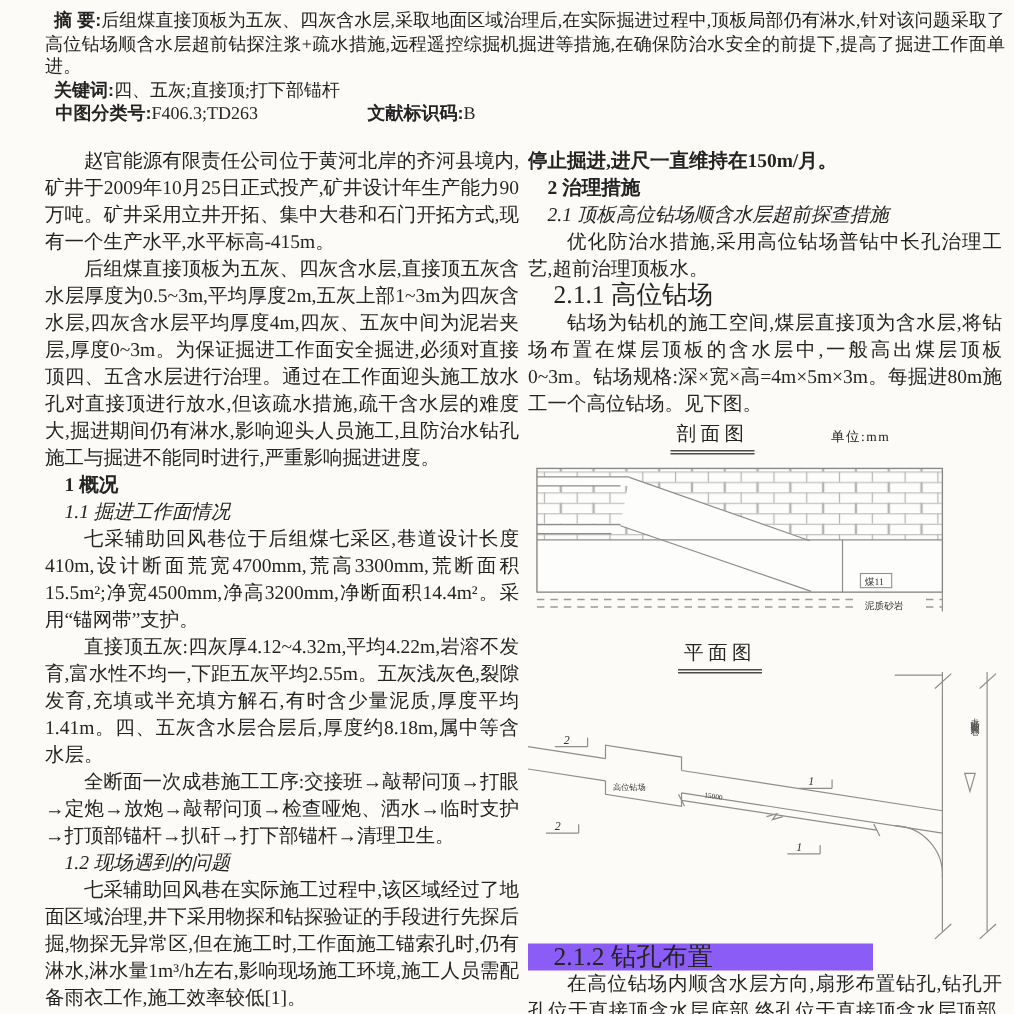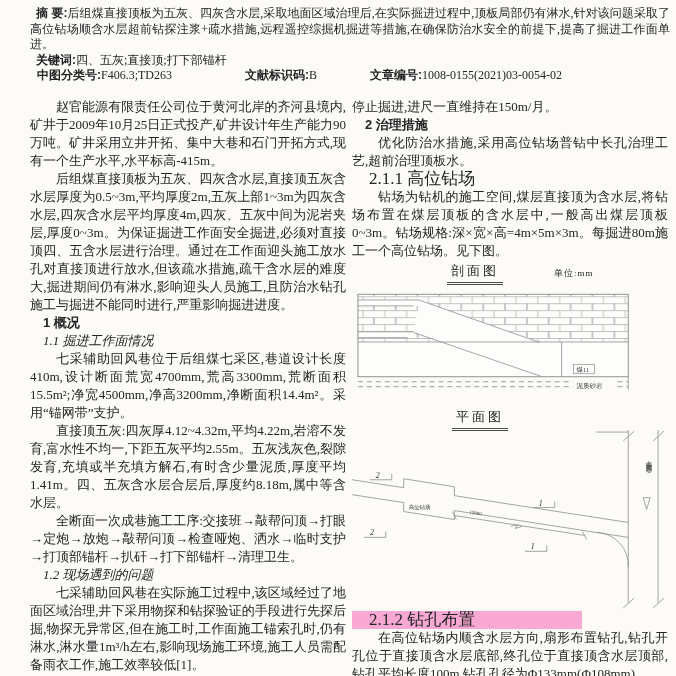--- a/index.html
+++ b/index.html
@@ -11,72 +11,72 @@
   .lab{font-weight:bold;font-family:"Liberation Sans","DejaVu Sans",sans-serif;}
   .absbody{text-indent:0.5em;}
   .kwline{text-indent:0.5em;}
   .metaline{display:flex;text-indent:0;padding-left:7px;}
   .metaline .m1{width:208px;}
   .metaline .m2{width:125px;}
   
   .cols{position:absolute;left:30px;top:98px;width:638px;display:flex;gap:6px;justify-content:flex-end;}
   .col{width:316px;height:578px;overflow:hidden;font-size:13px;line-height:18px;text-align:justify;}
   .col p{margin:0;text-indent:2em;}
-  .col p.noind{text-indent:0;}
+  .col p.noind{text-indent:0;font-weight:bold;}
   h3.hb{margin:0;font-size:13px;line-height:18px;font-weight:bold;text-indent:1em;
-        font-family:Liberation Sans, sans-serif;}
+        font-family:Liberation Serif, serif;}
   h4.hk{margin:0;font-size:13px;line-height:18px;font-weight:normal;font-style:italic;text-indent:1em;}
   h4.hp{margin:0;font-size:17px;line-height:18px;font-weight:normal;text-indent:1em;}
   
   .figrow{position:relative;height:20px;margin-top:2px;}
   .figtitle{position:absolute;left:95px;top:0;font-size:13px;letter-spacing:3px;
             padding:0 4px 2px;border-bottom:3px double #4a4a4a;}
   .unit{position:absolute;left:202px;top:2px;font-size:9px;letter-spacing:1px;}
   svg{display:block;}
   .figsec{width:316px;height:112px;}
   .planrow{margin-top:14px;}
   .planwrap{position:relative;width:316px;height:183px;}
   .figplan{width:316px;height:183px;}
   .vlabel{position:absolute;left:288px;top:28px;writing-mode:vertical-rl;
           font-size:6px;letter-spacing:1px;color:#555;}
-  .h212{margin-top:-22px;width:230px;position:relative;background:#f9a8d4;}
+  .h212{margin-top:-22px;width:230px;position:relative;background:#8b5cf6;}
   .figtext{fill:#333;font-family:"Liberation Serif","DejaVu Serif",serif;}
 </style>
 </head>
 <body>
 
 <div class="page">
 
   <div class="abstract">
     <p class="absbody"><span class="lab">摘  要:</span><span>后组煤直接顶板为五灰、四灰含水层,采取地面区域治理后,在实际掘进过程中,顶板局部仍有淋水,针对该问题采取了高位钻场顺含水层超前钻探注浆+疏水措施,远程遥控综掘机掘进等措施,在确保防治水安全的前提下,提高了掘进工作面单进。</span></p>
     <p class="kwline"><span class="lab">关键词:</span><span>四、五灰;直接顶;打下部锚杆</span></p>
     <p class="metaline">
       <span class="m1"><span class="lab">中图分类号:</span><span>F406.3;TD263</span></span>
       <span class="m2"><span class="lab">文献标识码:</span><span>B</span></span>
-      <span class="m3"><span class="lab">文章编号:</span><span>1008-0155(2021)03-0054-02</span></span>
     </p>
   </div>
 
   <div class="cols">
 
     <div class="col">
       <p>赵官能源有限责任公司位于黄河北岸的齐河县境内,矿井于2009年10月25日正式投产,矿井设计年生产能力90万吨。矿井采用立井开拓、集中大巷和石门开拓方式,现有一个生产水平,水平标高-415m。</p>
       <p>后组煤直接顶板为五灰、四灰含水层,直接顶五灰含水层厚度为0.5~3m,平均厚度2m,五灰上部1~3m为四灰含水层,四灰含水层平均厚度4m,四灰、五灰中间为泥岩夹层,厚度0~3m。为保证掘进工作面安全掘进,必须对直接顶四、五含水层进行治理。通过在工作面迎头施工放水孔对直接顶进行放水,但该疏水措施,疏干含水层的难度大,掘进期间仍有淋水,影响迎头人员施工,且防治水钻孔施工与掘进不能同时进行,严重影响掘进进度。</p>
       <h3 class="hb">1 概况</h3>
       <h4 class="hk">1.1 掘进工作面情况</h4>
       <p>七采辅助回风巷位于后组煤七采区,巷道设计长度410m,设计断面荒宽4700mm,荒高3300mm,荒断面积15.5m²;净宽4500mm,净高3200mm,净断面积14.4m²。采用“锚网带”支护。</p>
       <p>直接顶五灰:四灰厚4.12~4.32m,平均4.22m,岩溶不发育,富水性不均一,下距五灰平均2.55m。五灰浅灰色,裂隙发育,充填或半充填方解石,有时含少量泥质,厚度平均1.41m。四、五灰含水层合层后,厚度约8.18m,属中等含水层。</p>
       <p>全断面一次成巷施工工序:交接班→敲帮问顶→打眼→定炮→放炮→敲帮问顶→检查哑炮、洒水→临时支护→打顶部锚杆→扒矸→打下部锚杆→清理卫生。</p>
       <h4 class="hk">1.2 现场遇到的问题</h4>
       <p>七采辅助回风巷在实际施工过程中,该区域经过了地面区域治理,井下采用物探和钻探验证的手段进行先探后掘,物探无异常区,但在施工时,工作面施工锚索孔时,仍有淋水,淋水量1m³/h左右,影响现场施工环境,施工人员需配备雨衣工作,施工效率较低[1]。</p>
     </div>
 
     <div class="col">
       <p class="noind">停止掘进,进尺一直维持在150m/月。</p>
       <h3 class="hb">2 治理措施</h3>
+      <h4 class="hk">2.1 顶板高位钻场顺含水层超前探查措施</h4>
       <p>优化防治水措施,采用高位钻场普钻中长孔治理工艺,超前治理顶板水。</p>
       <h4 class="hp">2.1.1 高位钻场</h4>
       <p>钻场为钻机的施工空间,煤层直接顶为含水层,将钻场布置在煤层顶板的含水层中,一般高出煤层顶板0~3m。钻场规格:深×宽×高=4m×5m×3m。每掘进80m施工一个高位钻场。见下图。</p>
 
       <div class="figrow">
         <span class="figtitle">剖面图</span>
         <span class="unit">单位:mm</span>
       </div>
 
       <svg class="figsec" viewBox="0 0 318 112">

